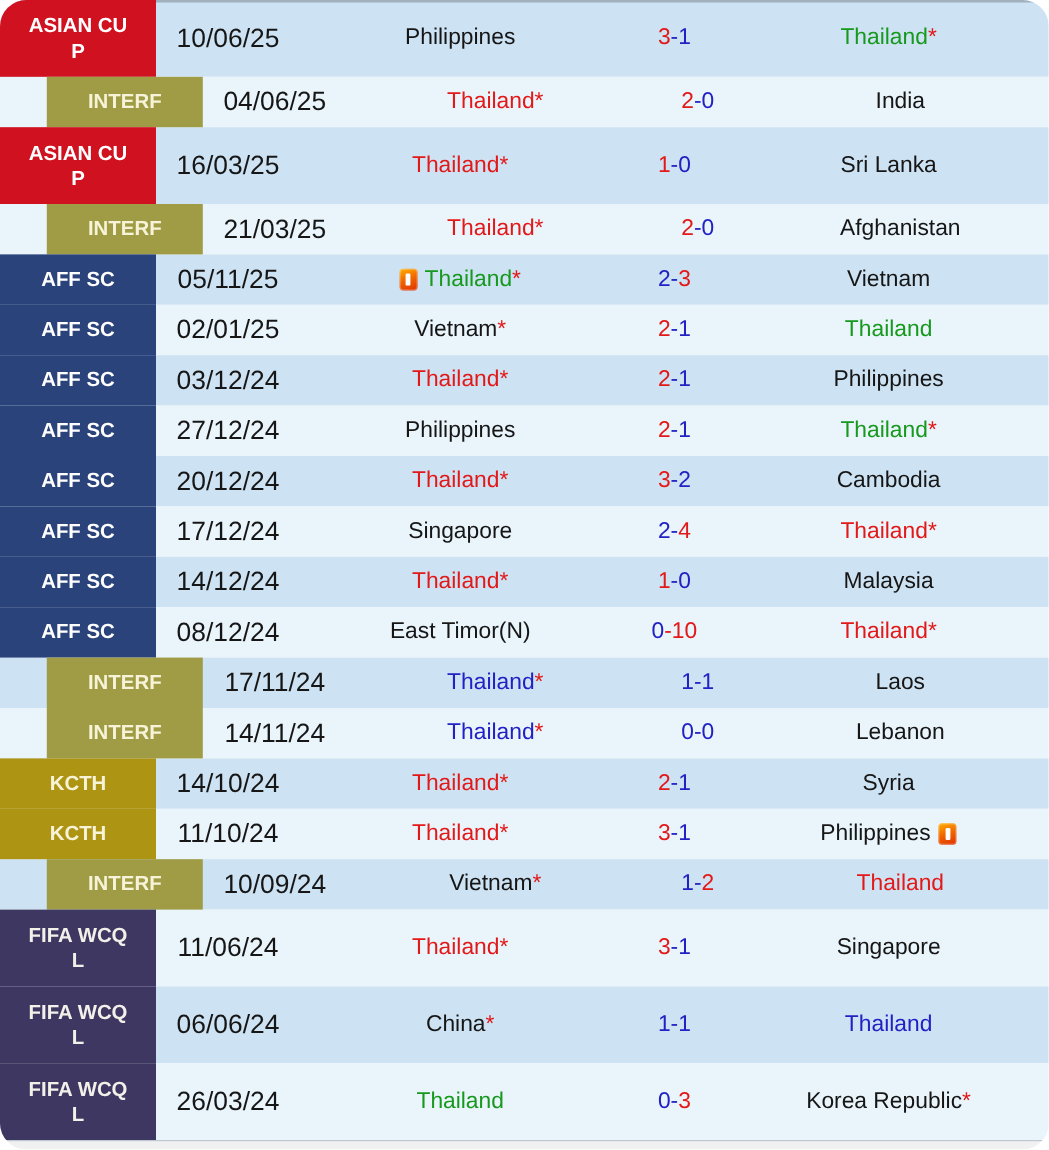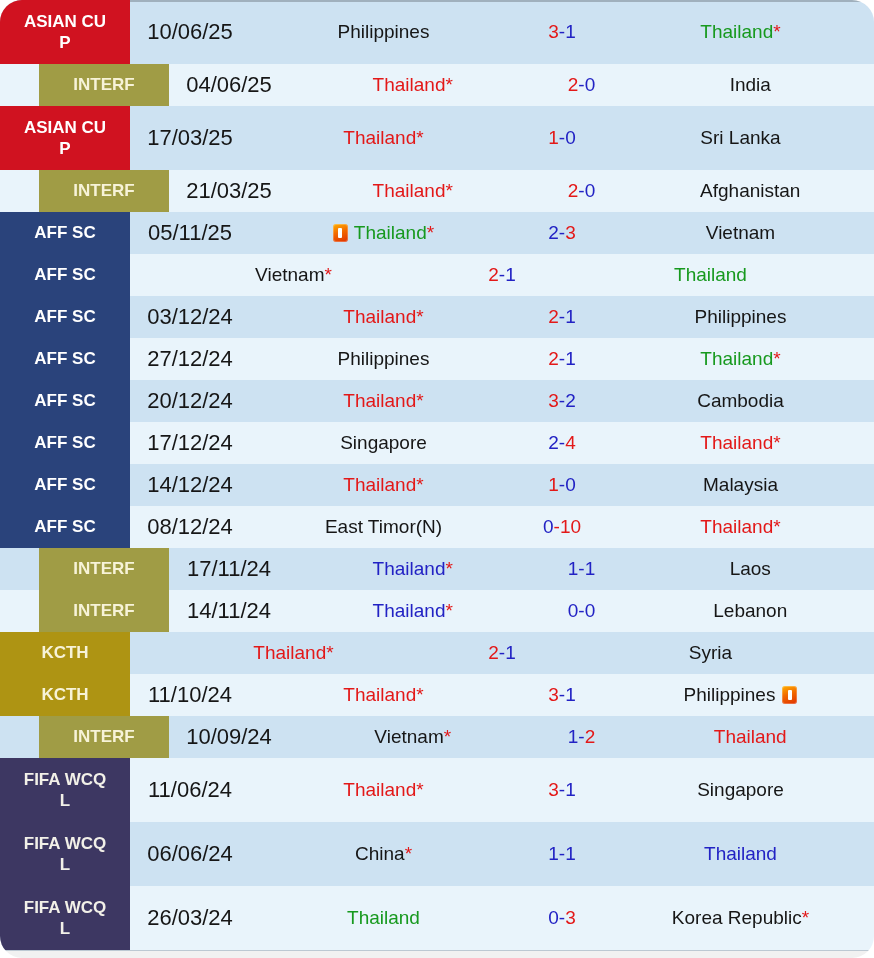--- a/index.html
+++ b/index.html
@@ -76,21 +76,21 @@
         </div>
     <div class="cell c-team c-away">
           <span class="t-black">India</span>
         </div>
   </div>
 
   <div class="row dark tall">
     <div class="cell c-comp comp-asian_cup">
       <span class="comp-label">ASIAN CUP</span>
     </div>
-    <div class="cell c-date">17/03/25</div>
+    <div class="cell c-date">16/03/25</div>
     <div class="cell c-team c-home">
           <span class="t-red">Thailand</span>
           <span class="star">*</span>
         </div>
     <div class="cell c-score">
           <span class="t-red">1</span>
           <span class="t-blue">-</span>
           <span class="t-blue">0</span>
         </div>
     <div class="cell c-team c-away">
@@ -136,20 +136,21 @@
         </div>
     <div class="cell c-team c-away">
           <span class="t-black">Vietnam</span>
         </div>
   </div>
 
   <div class="row light">
     <div class="cell c-comp comp-aff_sc">
       <span class="comp-label">AFF SC</span>
     </div>
+    <div class="cell c-date">02/01/25</div>
     <div class="cell c-team c-home">
           <span class="t-black">Vietnam</span>
           <span class="star">*</span>
         </div>
     <div class="cell c-score">
           <span class="t-red">2</span>
           <span class="t-blue">-</span>
           <span class="t-blue">1</span>
         </div>
     <div class="cell c-team c-away">
@@ -306,20 +307,21 @@
         </div>
     <div class="cell c-team c-away">
           <span class="t-black">Lebanon</span>
         </div>
   </div>
 
   <div class="row dark">
     <div class="cell c-comp comp-kcth">
       <span class="comp-label">KCTH</span>
     </div>
+    <div class="cell c-date">14/10/24</div>
     <div class="cell c-team c-home">
           <span class="t-red">Thailand</span>
           <span class="star">*</span>
         </div>
     <div class="cell c-score">
           <span class="t-red">2</span>
           <span class="t-blue">-</span>
           <span class="t-blue">1</span>
         </div>
     <div class="cell c-team c-away">

